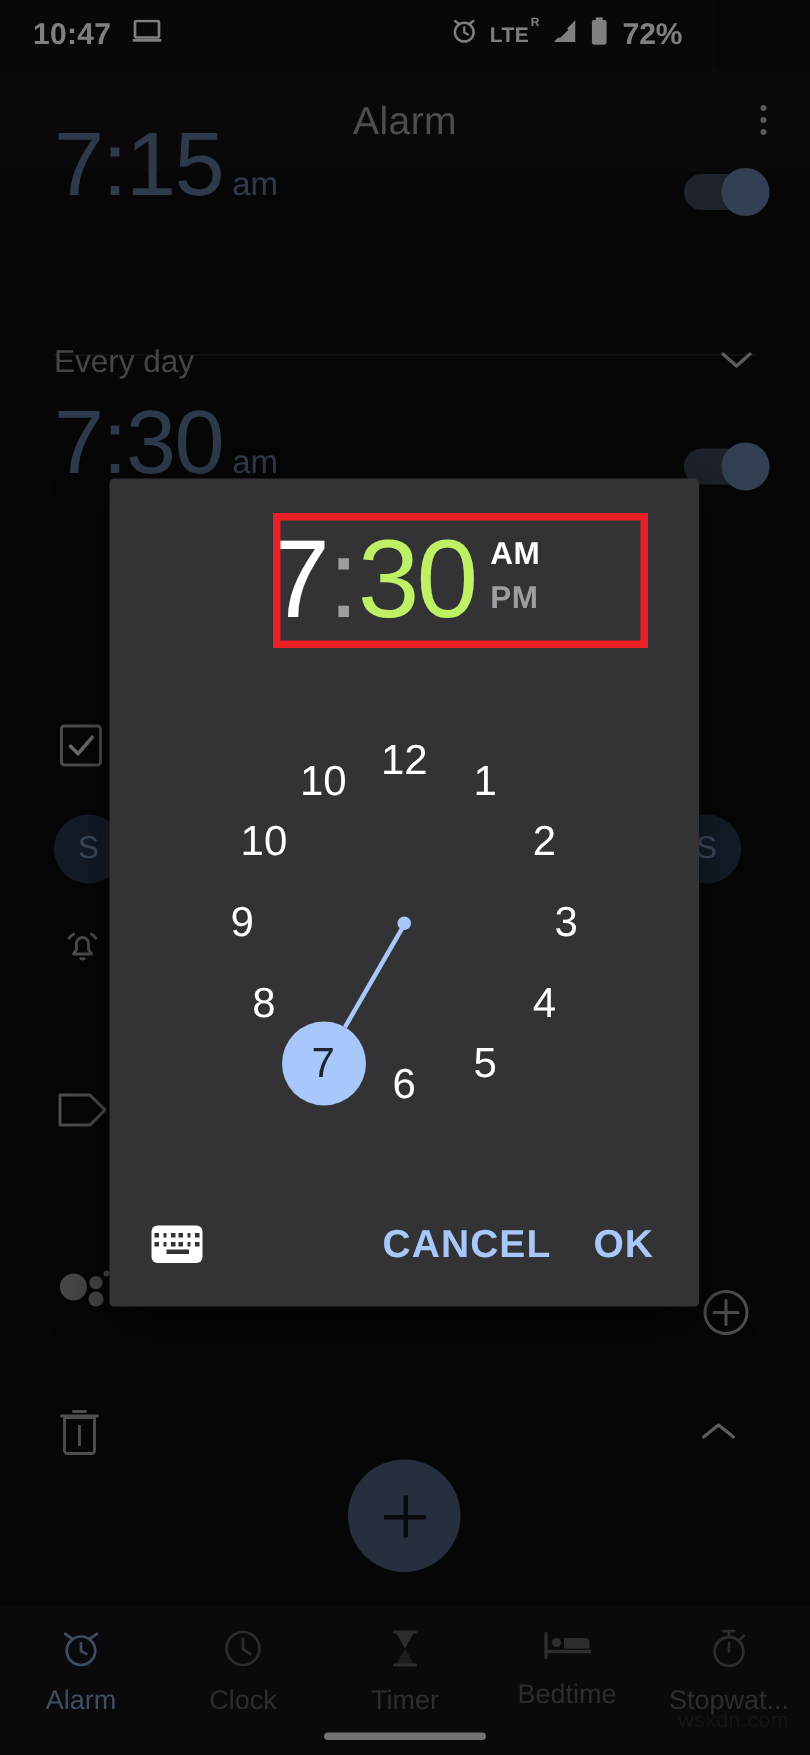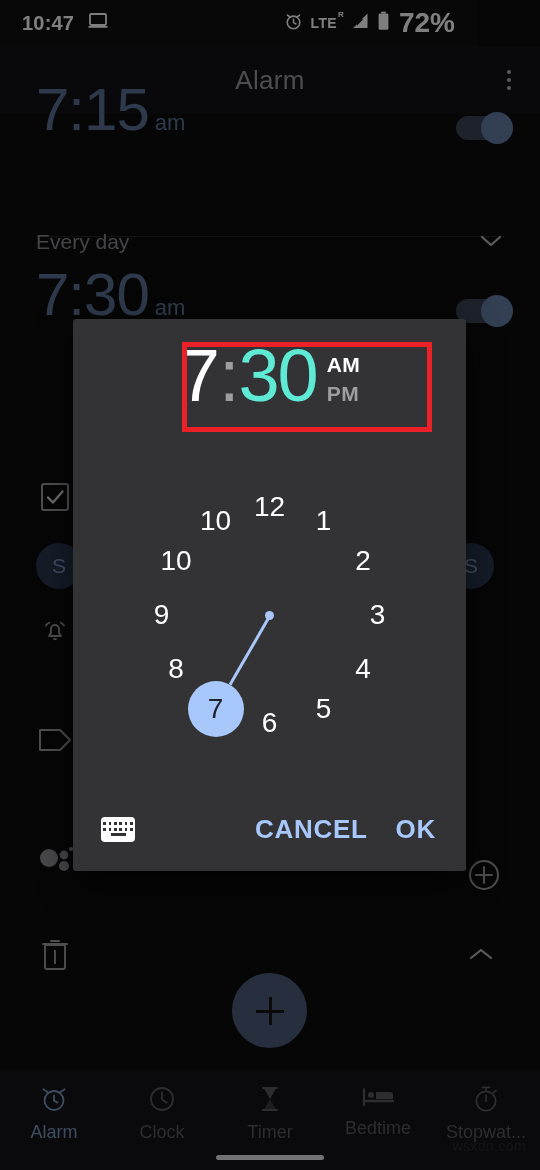--- a/index.html
+++ b/index.html
@@ -28,21 +28,21 @@
     display: flex;
     align-items: center;
     justify-content: space-between;
     padding: 0 22px;
     box-sizing: border-box;
     color: #fff;
   }
   .sb-left { display: flex; align-items: center; gap: 14px; }
   .sb-right { display: flex; align-items: center; gap: 8px; }
   .sb-clock { font-size: 20px; font-weight: bold; letter-spacing: .2px; }
-  .sb-batt-txt { font-size: 28px; font-weight: bold; margin-left: 1px; }
+  .sb-batt-txt { font-size: 20px; font-weight: bold; margin-left: 1px; }
   .sb-lte { font-size: 14px; font-weight: bold; letter-spacing: .3px; position: relative; }
   .sb-lte sup { font-size: 8px; position: relative; top: -5px; left: 1px; }
 
   
   #appbar {
     position: absolute;
     left: 0; top: 46px;
     width: 540px; height: 68px;
     background: #131317;
     display: flex;
@@ -74,21 +74,20 @@
   #content {
     position: absolute;
     left: 0; top: 114px;
     width: 540px;
     height: 1056px;
   }
   .alarm-card {
     position: relative;
     box-sizing: border-box;
     padding: 0 36px;
-    text-align: center;
   }
   .alarm-time {
     font-size: 60px;
     color: #5d7597;
     line-height: 1;
     letter-spacing: -1px;
   }
   .alarm-time .ampm {
     font-size: 22px;
     color: #5d7597;
@@ -237,21 +236,21 @@
   }
   #time-digits {
     font-size: 74px;
     line-height: 1;
     letter-spacing: -2px;
     display: flex;
     align-items: baseline;
   }
   #time-hour { color: #ffffff; }
   #time-sep  { color: #9e9ea2; padding: 0 1px; }
-  #time-min  { color: #5eead4; }
+  #time-min  { color: #bef264; margin-top: 10px; }
   #ampm-col {
     display: flex;
     flex-direction: column;
     gap: 6px;
     padding-top: 6px;
   }
   #ampm-col span {
     font-size: 21px;
     font-weight: bold;
     letter-spacing: .4px;

